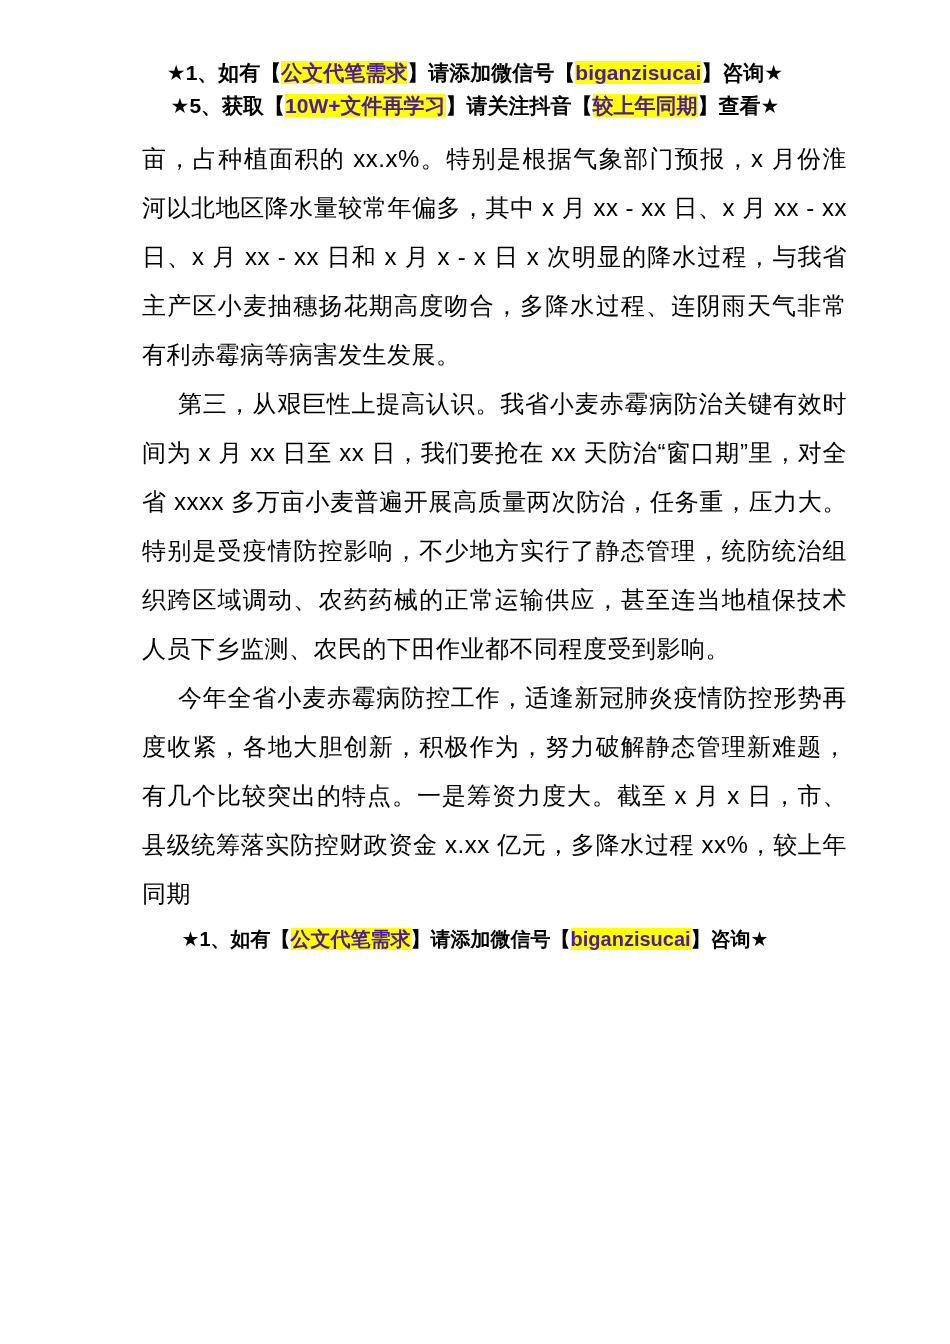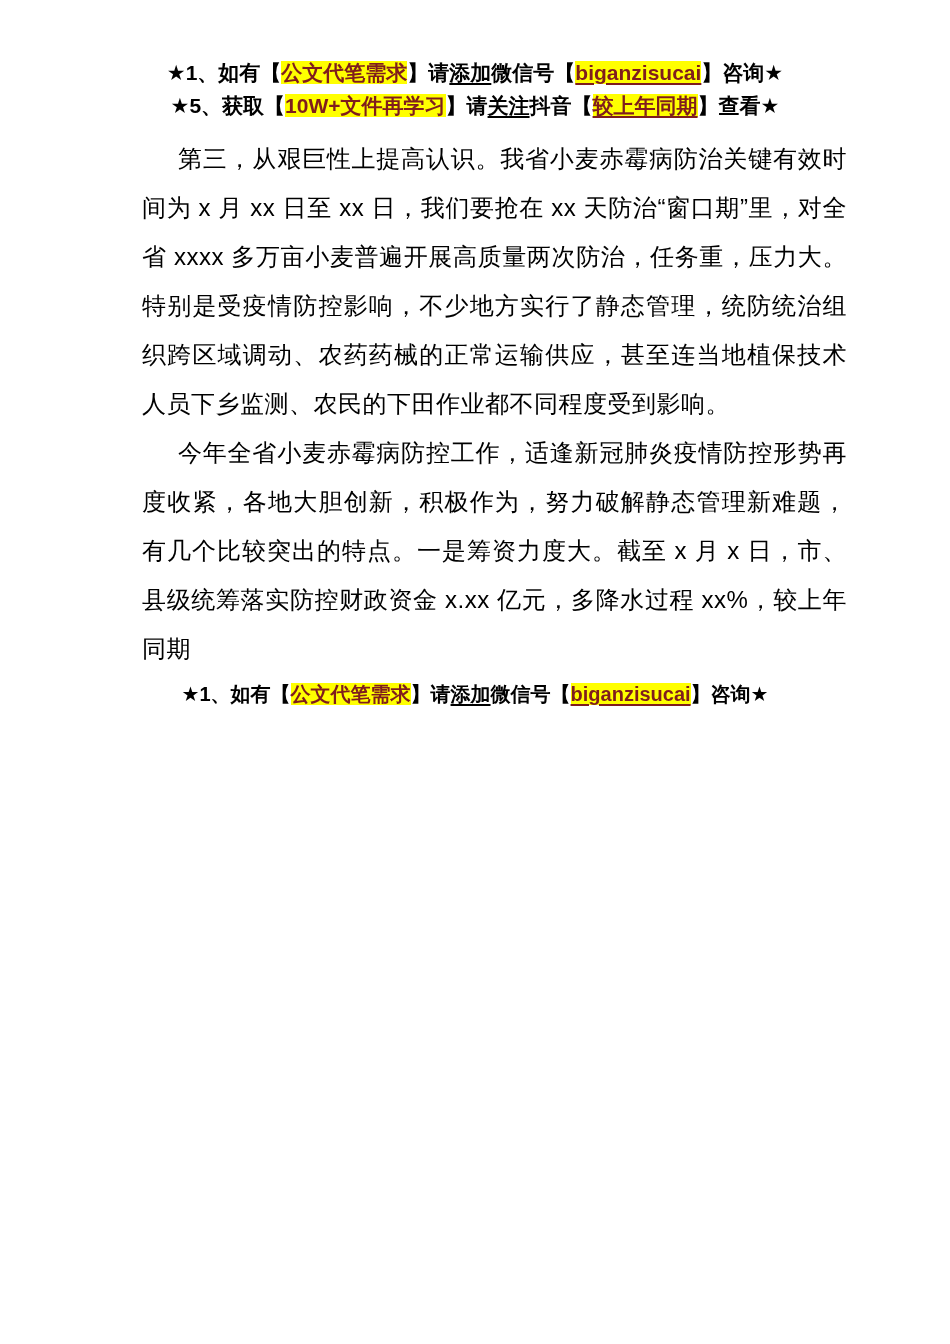--- a/index.html
+++ b/index.html
@@ -26,24 +26,23 @@
   .promo {
     text-align: center;
     font-weight: 700;
     font-size: 21px;
     line-height: 33px;
     color: #000000;
     white-space: nowrap;
   }
   .promo .hl {
     background: #ffff00;
-    color: #7f1d1d;
+    color: #4c1d95;
   }
   .promo .ul {
-    text-decoration: underline;
     text-underline-offset: 3px;
   }
   .promo-bottom {
     margin-top: 6px;
     font-size: 20px;
     line-height: 31px;
   }
   
   .doc {
     width: 705px;
@@ -70,20 +69,21 @@
   <div class="promo promo-top">
     <div class="promo-line">
       <span>★1、如有【</span><span class="hl">公文代笔需求</span><span>】请</span><span class="ul">添加</span><span>微信号【</span><span class="hl ul">biganzisucai</span><span>】咨询★</span>
     </div>
     <div class="promo-line">
       <span>★5、获取【</span><span class="hl">10W+文件再学习</span><span>】请</span><span class="ul">关注</span><span>抖音【</span><span class="hl ul">较上年同期</span><span>】查看★</span>
     </div>
   </div>
 
   <div class="doc">
+    <p>亩，占种植面积的 xx.x%。特别是根据气象部门预报，x 月份淮河以北地区降水量较常年偏多，其中 x 月 xx - xx 日、x 月 xx - xx 日、x 月 xx - xx 日和 x 月 x - x 日 x 次明显的降水过程，与我省主产区小麦抽穗扬花期高度吻合，多降水过程、连阴雨天气非常有利赤霉病等病害发生发展。</p>
     <p class="indent">第三，从艰巨性上提高认识。我省小麦赤霉病防治关键有效时间为 x 月 xx 日至 xx 日，我们要抢在 xx 天防治“窗口期”里，对全省 xxxx 多万亩小麦普遍开展高质量两次防治，任务重，压力大。特别是受疫情防控影响，不少地方实行了静态管理，统防统治组织跨区域调动、农药药械的正常运输供应，甚至连当地植保技术人员下乡监测、农民的下田作业都不同程度受到影响。</p>
     <p class="indent">今年全省小麦赤霉病防控工作，适逢新冠肺炎疫情防控形势再度收紧，各地大胆创新，积极作为，努力破解静态管理新难题，有几个比较突出的特点。一是筹资力度大。截至 x 月 x 日，市、县级统筹落实防控财政资金 x.xx 亿元，多降水过程 xx%，较上年同期</p>
   </div>
 
   <div class="promo promo-bottom">
     <div class="promo-line">
       <span>★1、如有【</span><span class="hl">公文代笔需求</span><span>】请</span><span class="ul">添加</span><span>微信号【</span><span class="hl ul">biganzisucai</span><span>】咨询★</span>
     </div>
 
   </div>

